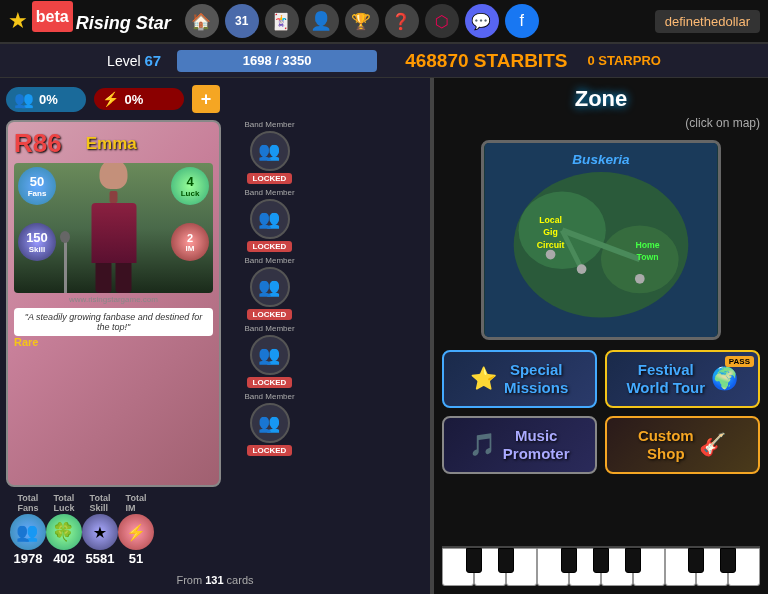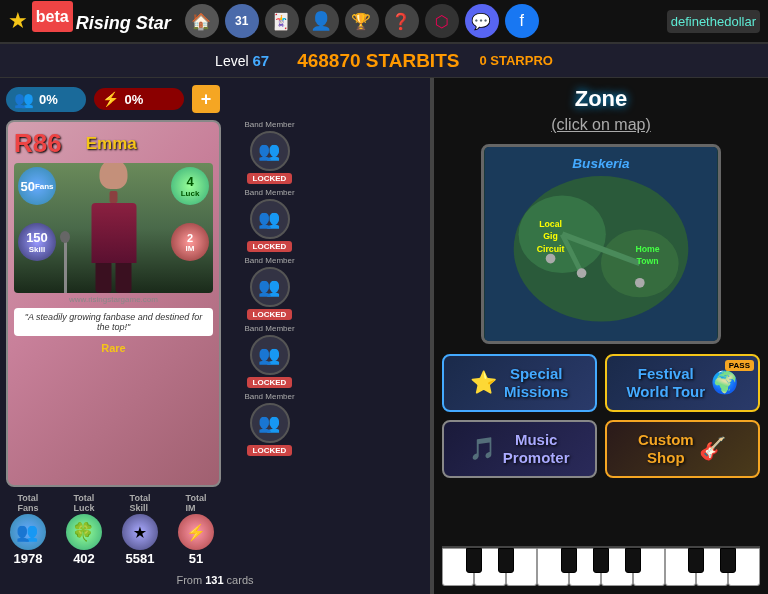--- a/index.html
+++ b/index.html
@@ -52,22 +52,22 @@
     .nav-icon.house { background: #555; color: white; }
     .nav-icon.music { background: #444; color: #aaa; }
     .nav-icon.cards { background: #444; color: #aaa; }
     .nav-icon.trophy { background: #444; color: #daa520; }
     .nav-icon.question { background: #444; color: #aaa; }
     .nav-icon.discord { background: #5865f2; color: white; }
     .nav-icon.facebook { background: #1877f2; color: white; }
     .user-area {
       margin-left: auto;
       background: #333;
-      color: #5eead4;
-      padding: 4px 4px;
+      color: #fdba74;
+      padding: 4px 10px;
       border-radius: 4px;
       font-size: 13px;
     }
 
     
     .level-bar {
       background: #1e1e2e;
       display: flex;
       align-items: center;
       justify-content: center;
@@ -237,25 +237,24 @@
       background: white;
       border-radius: 4px;
       padding: 4px 6px;
       font-size: 9px;
       color: #333;
       text-align: center;
       font-style: italic;
       margin-top: 4px;
     }
     .card-rarity {
-      text-align: center;
       color: #f5c518;
       font-size: 11px;
       font-weight: bold;
-      margin-top: 6px;
+      margin-top: 0;
     }
 
     
     .band-members {
       display: flex;
       flex-direction: column;
       gap: 4px;
       width: 85px;
     }
     .band-slot {
@@ -286,21 +285,21 @@
       color: white;
       font-size: 8px;
       padding: 1px 6px;
       border-radius: 3px;
       font-weight: bold;
     }
 
     
     .totals-row {
       display: flex;
-      gap: 20px;
+      gap: 0;
       align-items: center;
       padding: 0 4px;
     }
     .total-item {
       display: flex;
       flex-direction: column;
       align-items: center;
       gap: 1px;
     }
     .total-label {
@@ -346,24 +345,23 @@
     }
     .zone-title {
       color: white;
       font-size: 22px;
       font-weight: bold;
       text-align: center;
       text-shadow: 0 0 10px #0af;
     }
     .zone-subtitle {
       color: #aaa;
-      font-size: 16px;
-      text-align: center;
+      font-size: 12px;
+      text-align: right;
       margin-top: -6px;
-      text-decoration: underline;
     }
 
     
     .map-container {
       width: 240px;
       height: 200px;
       margin: 0 auto;
       border-radius: 8px;
       border: 3px solid #666;
       overflow: hidden;
@@ -481,20 +479,23 @@
   <div class="nav-icon" style="background:#333;color:#e05;">⬡</div>
   <div class="nav-icon discord">💬</div>
   <div class="nav-icon facebook">f</div>
   <div class="user-area">definethedollar</div>
 </div>
 
 <div class="level-bar">
   <span class="level-label">
     <span>Level</span> <span class="level-num">67</span>
   </span>
+  <div class="xp-bar-container">
+    <span class="xp-text">1698 / 3350</span>
+  </div>
   <div class="starbits-area">
     <span>468870</span> <span>STARBITS</span>
   </div>
   <div class="starpro-area">
     <span>0</span> <span>STARPRO</span>
   </div>
 </div>
 
 <div class="main-content">
 
@@ -527,21 +528,21 @@
             <div style="width:45px;height:60px;background:linear-gradient(180deg,#8b2040,#5a1030);border-radius:4px 4px 0 0;"></div>
             <div style="display:flex;gap:4px;">
               <div style="width:16px;height:30px;background:#3a1020;border-radius:0 0 4px 4px;"></div>
               <div style="width:16px;height:30px;background:#3a1020;border-radius:0 0 4px 4px;"></div>
             </div>
           </div>
 
           <div style="position:absolute;bottom:0;left:25%;width:3px;height:55px;background:#888;"></div>
           <div style="position:absolute;bottom:50px;left:calc(25% - 4px);width:10px;height:12px;background:#666;border-radius:50%;"></div>
 
-          <div style="position:absolute;top:4px;left:4px;background:radial-gradient(#6af,#38a);border-radius:50%;width:38px;height:38px;display:flex;flex-direction:row;align-items:center;justify-content:center;color:white;font-weight:bold;">
+          <div style="position:absolute;top:4px;left:4px;background:radial-gradient(#6af,#38a);border-radius:50%;width:38px;height:38px;display:flex;flex-direction:column;align-items:center;justify-content:center;color:white;font-weight:bold;">
             <span style="font-size:13px;">50</span>
             <span style="font-size:8px;">Fans</span>
           </div>
           <div style="position:absolute;top:4px;right:4px;background:radial-gradient(#9f9,#3a7);border-radius:50%;width:38px;height:38px;display:flex;flex-direction:column;align-items:center;justify-content:center;color:#050;font-weight:bold;">
             <span style="font-size:13px;">4</span>
             <span style="font-size:8px;">Luck</span>
           </div>
           <div style="position:absolute;bottom:32px;left:4px;background:radial-gradient(#99f,#336);border-radius:50%;width:38px;height:38px;display:flex;flex-direction:column;align-items:center;justify-content:center;color:white;font-weight:bold;">
             <span style="font-size:13px;">150</span>
             <span style="font-size:8px;">Skill</span>

